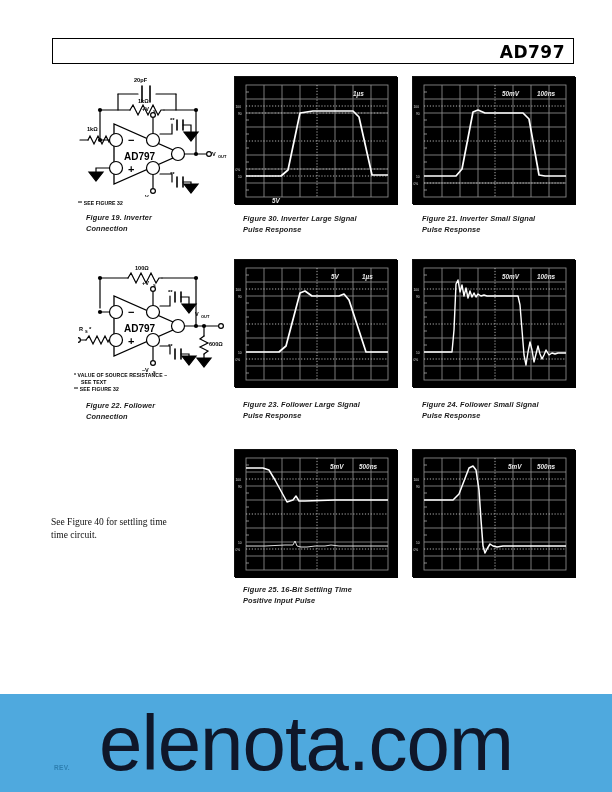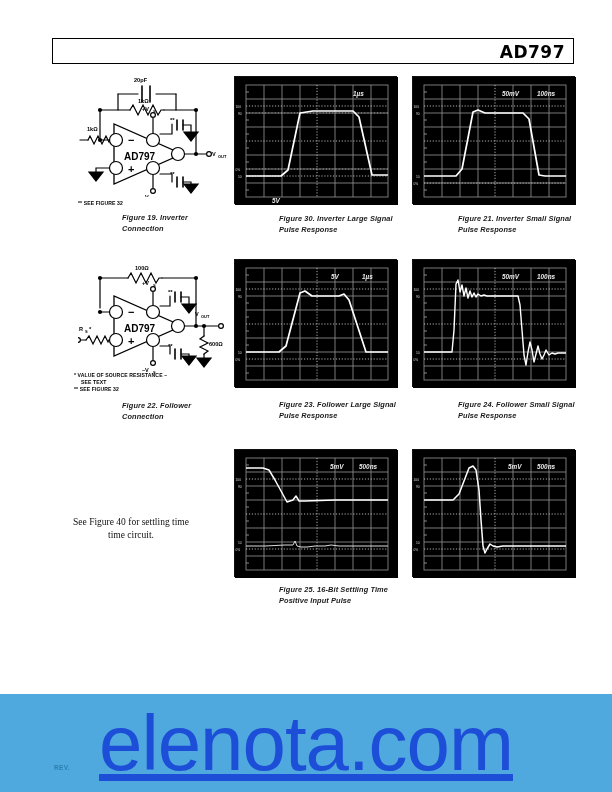--- a/index.html
+++ b/index.html
@@ -48,21 +48,20 @@
   
   .caption {
     position: absolute;
     font-family: "Liberation Sans", sans-serif;
     font-style: italic;
     font-weight: bold;
     font-size: 7.4px;
     line-height: 10.5px;
     color: #1a1a1a;
     letter-spacing: 0.1px;
-    margin-left: 36px;
   }
 
   .note-serif {
     position: absolute;
     font-family: "Liberation Serif", serif;
     font-size: 9.5px;
     line-height: 13px;
     color: #111;
   }
 
@@ -102,24 +101,23 @@
     position: absolute;
     left: 0;
     top: 694px;
     width: 612px;
     height: 98px;
     display: flex;
     align-items: center;
     justify-content: center;
     font-family: "Liberation Sans", sans-serif;
     font-size: 78px;
-    color: #1d4ed8;
+    color: #0f172a;
     letter-spacing: -1px;
     line-height: 1;
-    text-decoration: underline;
   }
   .rev-text {
     position: absolute;
     left: 54px;
     top: 764px;
     font-family: "Liberation Sans", sans-serif;
     font-size: 6.5px;
     font-weight: bold;
     color: #2d7fb0;
     letter-spacing: 0.3px;
@@ -312,21 +310,21 @@
 
   <div class="schem-note" style="left:74px; top:372px;">*  VALUE OF SOURCE RESISTANCE –</div>
   <div class="schem-note" style="left:81px; top:379px;">SEE TEXT</div>
   <div class="schem-note" style="left:74px; top:386px;">** SEE FIGURE 32</div>
 
   <div class="caption" style="left:86px; top:401px; width:140px;">
     <span>Figure 22.  Follower</span><br>
     <span>Connection</span>
   </div>
 
-  <div class="note-serif" style="left:51px; top:516px; width:160px;text-align:center;">
+  <div class="note-serif" style="left:51px; top:516px; width:160px;">
     <span>See Figure 40 for settling time</span><br>
     <span>time circuit.</span>
   </div>
 
   <div class="scope" style="left:234px; top:76px; width:163px; height:128px;">
     <svg width="163" height="128" viewBox="0 0 163 128">
       <rect x="0" y="0" width="163" height="128" fill="#000"></rect>
       <g stroke="#8e8e8e" stroke-width="0.85" fill="none">
         <rect x="11" y="8" width="142" height="112"></rect>
         <path d="M11 22 L153 22 M11 36 L153 36 M11 50 L153 50 M11 78 L153 78 M11 92 L153 92 M11 106 L153 106"></path>

